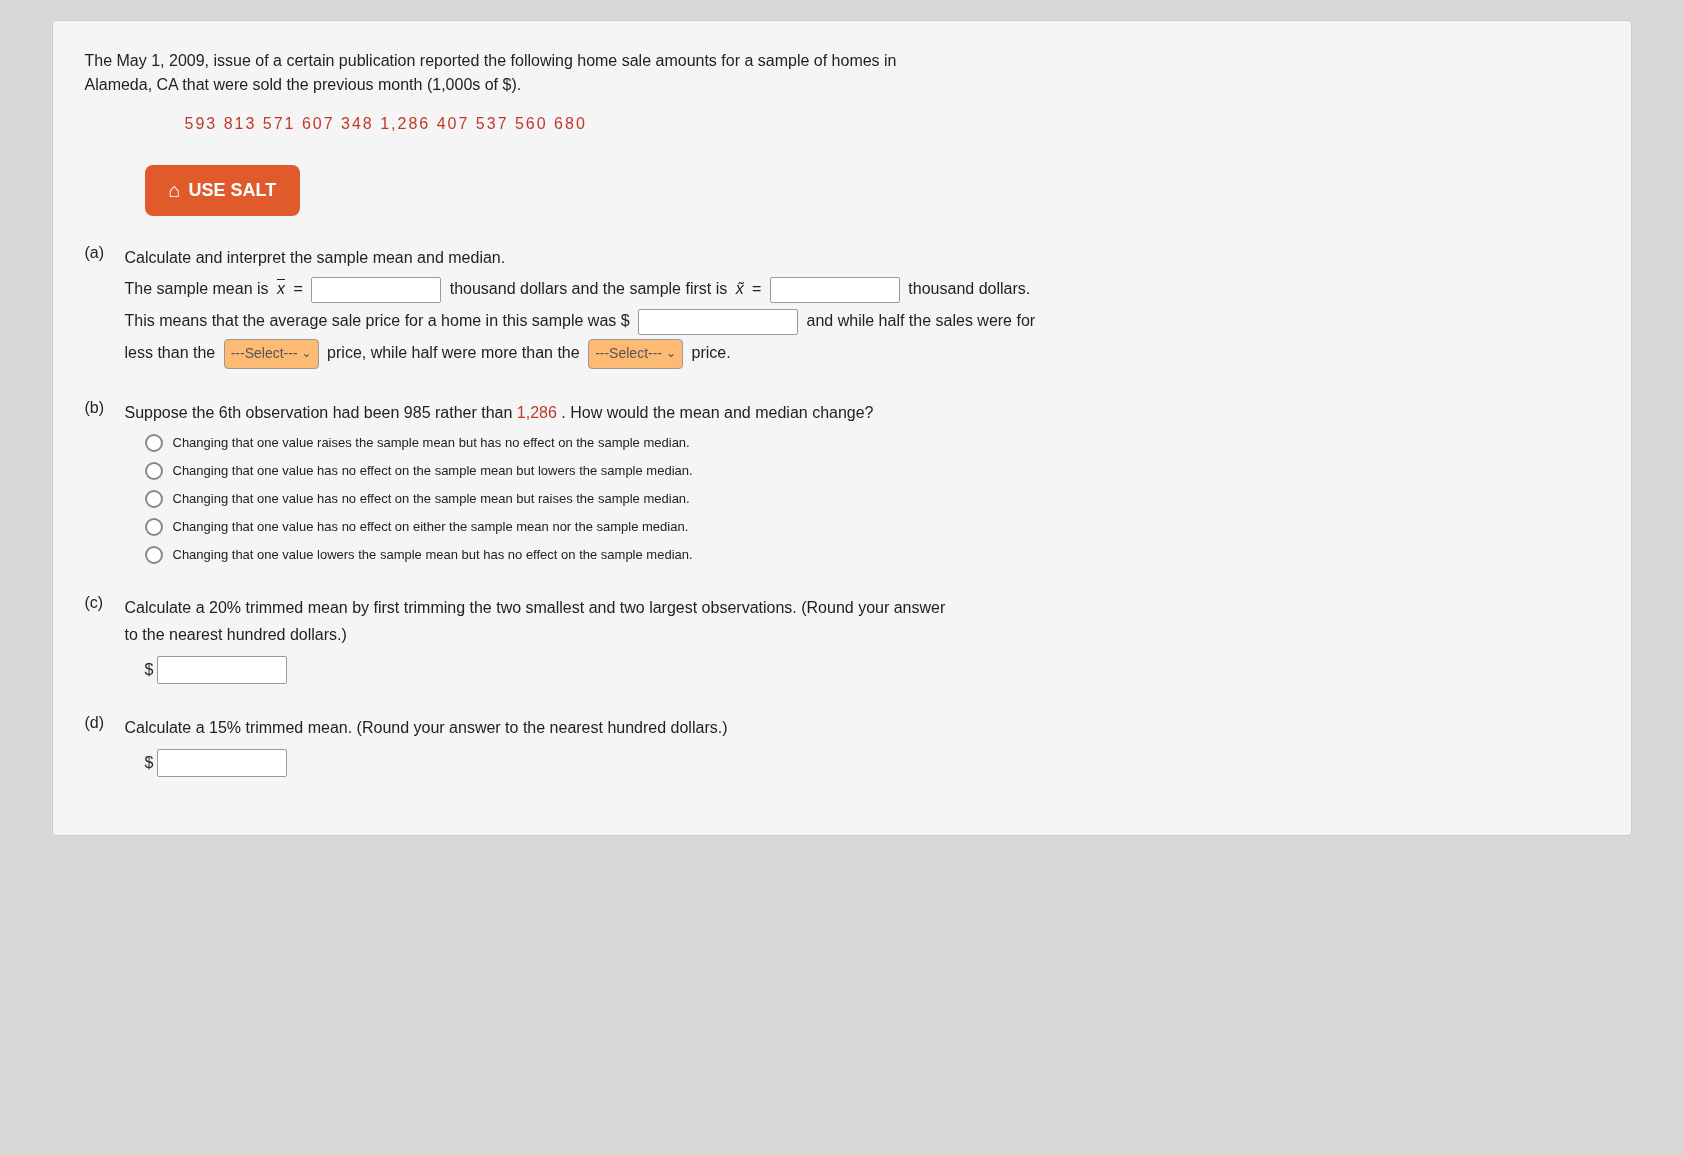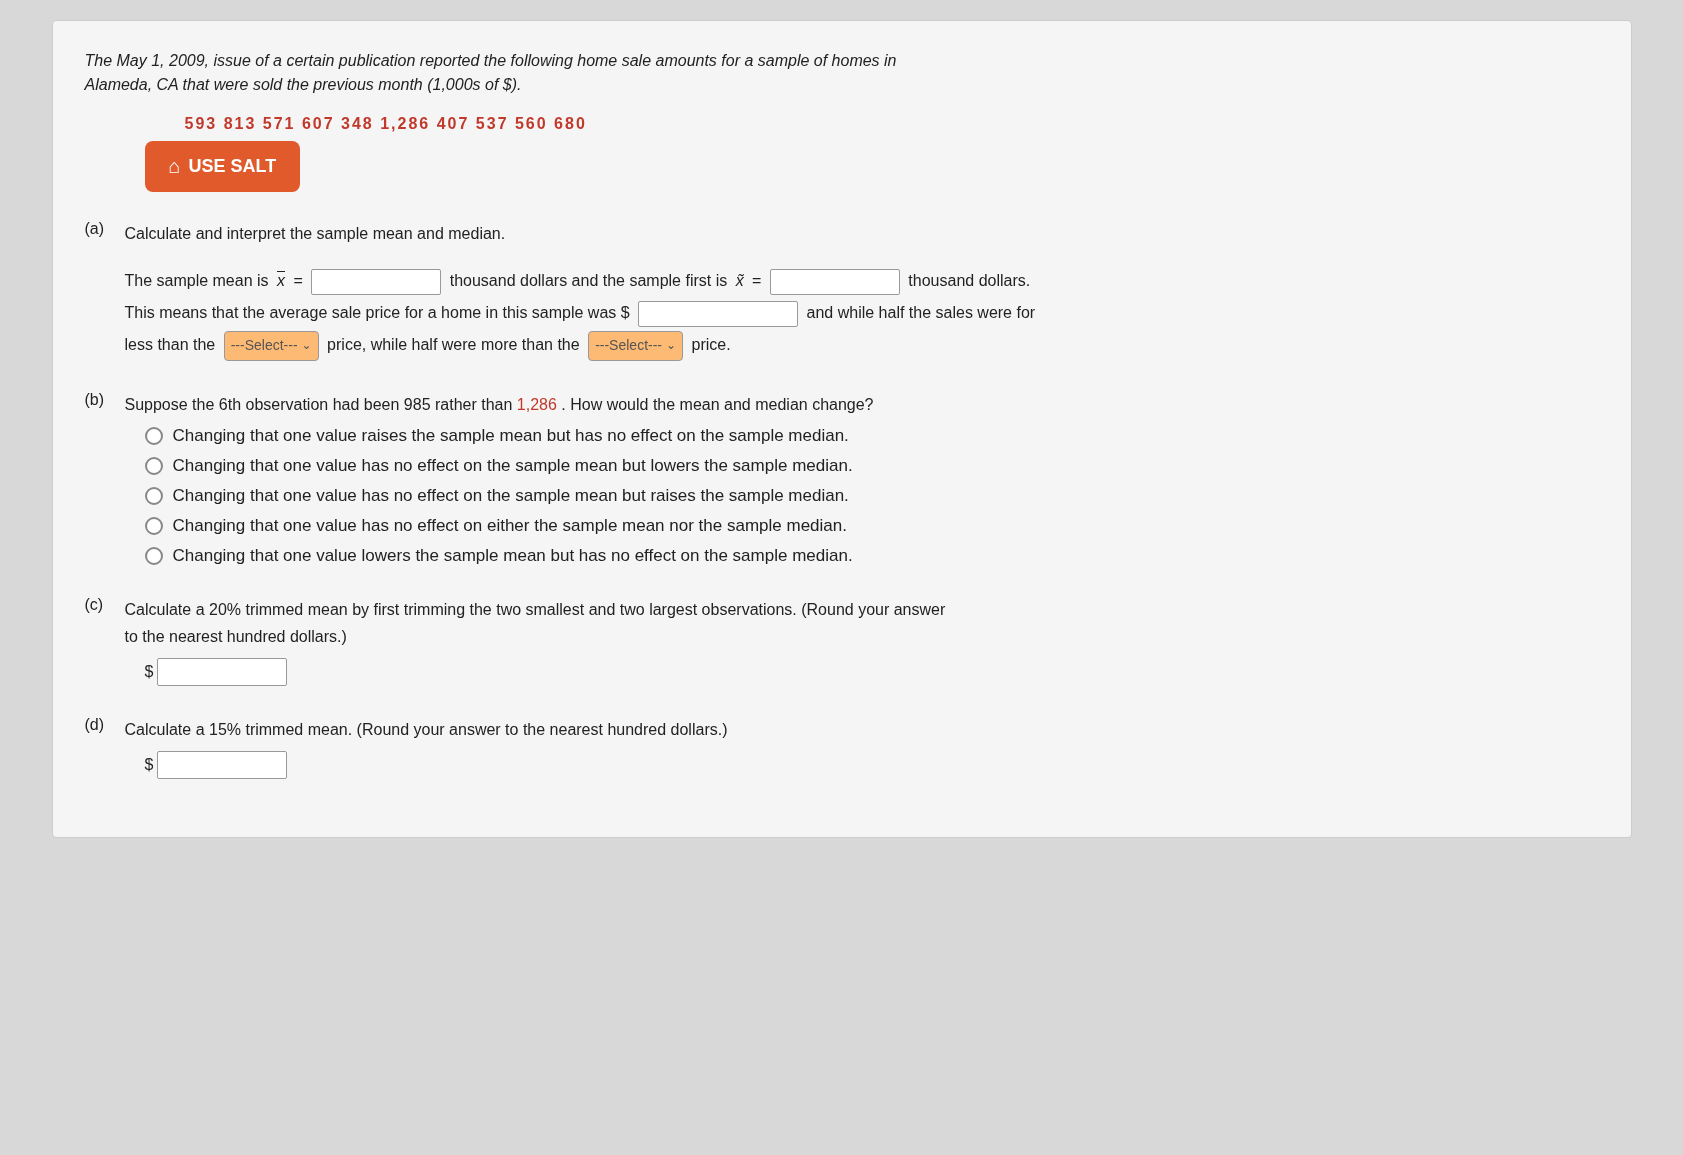--- a/index.html
+++ b/index.html
@@ -18,27 +18,26 @@
       border-radius: 4px;
       padding: 28px 32px;
       width: 1580px;
       max-width: 100%;
     }
     .intro-text {
       font-size: 16px;
       color: #222;
       line-height: 1.5;
       margin-bottom: 18px;
-      font-style: italic;
     }
     .data-values {
       font-size: 16px;
       color: #c0392b;
-      font-weight: 700;
-      margin-bottom: 8px;
+      font-weight: 400;
+      margin-bottom: 32px;
       padding-left: 100px;
       letter-spacing: 2px;
     }
     .use-salt-btn {
       display: inline-flex;
       align-items: center;
       gap: 8px;
       background-color: #e05a2b;
       color: white;
       font-size: 18px;
@@ -105,21 +104,21 @@
     }
     .radio-group {
       margin-left: 60px;
       margin-top: 8px;
     }
     .radio-option {
       display: flex;
       align-items: center;
       gap: 10px;
       margin-bottom: 10px;
-      font-size: 17px;
+      font-size: 13px;
       color: #222;
     }
     .radio-circle {
       width: 18px;
       height: 18px;
       border-radius: 50%;
       border: 2px solid #888;
       background: white;
       flex-shrink: 0;
     }
@@ -165,21 +164,21 @@
   <button class="use-salt-btn">
     <span class="icon">⌂</span>
     <span>USE SALT</span>
   </button>
 
   
   <div class="section">
     <div class="part-row">
       <div class="part-letter-col">(a)</div>
       <div class="part-content">
-        <div style="margin-bottom:20px;">Calculate and interpret the sample mean and median.</div>
+        <div style="margin-bottom:4px;">Calculate and interpret the sample mean and median.</div>
         <div>
           <span>The sample mean is</span>
           <span style="font-style:italic;text-decoration:overline;margin:0 4px;">x</span>
           <span>= </span>
           <input type="text" class="inline-input" style="">
           <span> thousand dollars and the sample first is</span>
           <span style="font-style:italic;margin:0 4px;">x̃</span>
           <span>= </span>
           <input type="text" class="inline-input" style="">
           <span> thousand dollars.</span>

